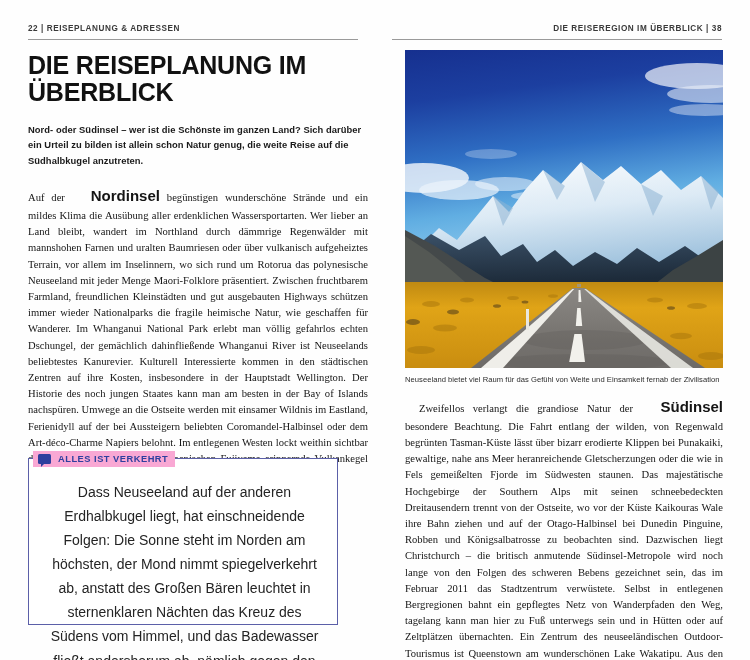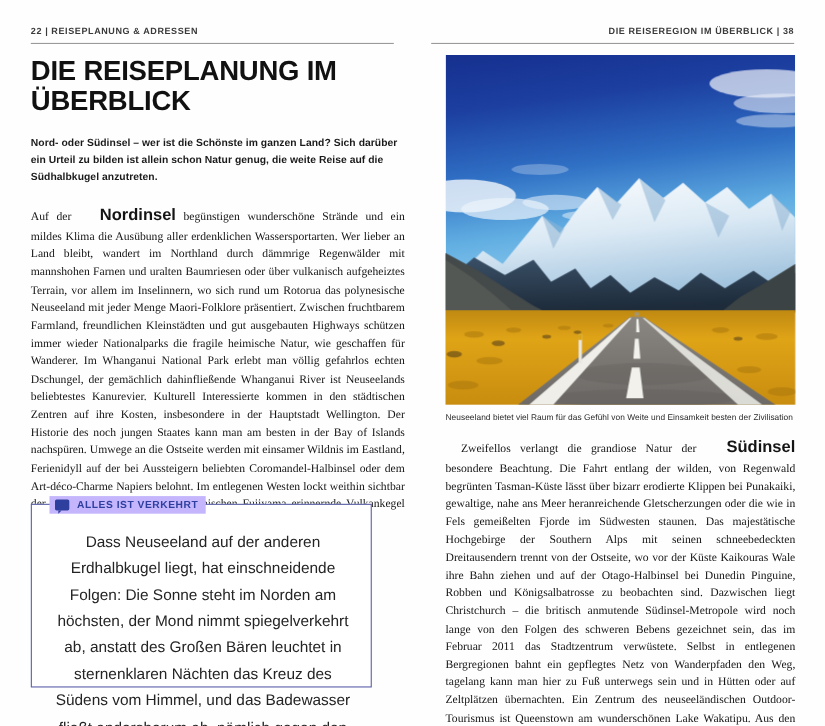--- a/index.html
+++ b/index.html
@@ -94,27 +94,27 @@
     left: 28px;
     top: 458px;
     width: 310px;
     height: 167px;
     border: 1.3px solid #5b5fa8;
     background: #ffffff;
     box-sizing: border-box;
   }
   .infobox-header {
     position: absolute;
-    left: 16px;
+    left: 4px;
     top: -8px;
     height: 16px;
     display: flex;
     align-items: center;
     gap: 7px;
-    background: #c4b5fd;
+    background: #f9a8d4;
     padding: 0 7px 0 5px;
     justify-content: space-between;
   }
   .bubble-icon {
     width: 13px;
     height: 10px;
     position: relative;
     background: #2e3f9e;
     border-radius: 1.5px;
     flex: none;
@@ -313,21 +313,21 @@
         <polygon points="167.4,239 169.2,239 98,318 76,318" fill="#efeee9"></polygon>
         <polygon points="179.2,239 181.0,239 288,318 266,318" fill="#efeee9" opacity="0.85"></polygon>
 
         <rect x="121" y="254" width="3" height="26" fill="#e9e7df"></rect>
         <rect x="121" y="254" width="3" height="5" fill="#d8a213"></rect>
 
         <rect x="172" y="234" width="4" height="3" fill="#9a9792" opacity="0.8"></rect>
       </svg>
     </div>
 
-    <div class="photo-caption">Neuseeland bietet viel Raum für das Gefühl von Weite und Einsamkeit besten der Zivilisation</div>
+    <div class="photo-caption">Neuseeland bietet viel Raum für das Gefühl von Weite und Einsamkeit fernab der Zivilisation</div>
 
     <div class="col-right">
       <p class="body-serif">
         <span>Zweifellos verlangt die grandiose Natur der </span><b>Südinsel</b><span> besondere Beachtung. Die Fahrt entlang der wilden, von Regenwald begrünten Tasman-Küste lässt über bizarr erodierte Klippen bei Punakaiki, gewaltige, nahe ans Meer heranreichende Gletscherzungen oder die wie in Fels gemeißelten Fjorde im Südwesten staunen. Das majestätische Hochgebirge der Southern Alps mit seinen schneebedeckten Dreitausendern trennt von der Ostseite, wo vor der Küste Kaikouras Wale ihre Bahn ziehen und auf der Otago-Halbinsel bei Dunedin Pinguine, Robben und Königsalbatrosse zu beobachten sind. Dazwischen liegt Christchurch – die britisch anmutende Südinsel-Metropole wird noch lange von den Folgen des schweren Bebens gezeichnet sein, das im Februar 2011 das Stadtzentrum verwüstete. Selbst in entlegenen Bergregionen bahnt ein gepflegtes Netz von Wanderpfaden den Weg, tagelang kann man hier zu Fuß unterwegs sein und in Hütten oder auf Zeltplätzen übernachten. Ein Zentrum des neuseeländischen Outdoor-Tourismus ist Queenstown am wunderschönen Lake Wakatipu. Aus den Weinregionen Marlborough und Nelson kommen edle Tropfen, mit denen eine anspruchsvolle Gastronomie ihre Gäste verwöhnt.</span>
       </p>
     </div>
   </div>
 
 </div>
 

